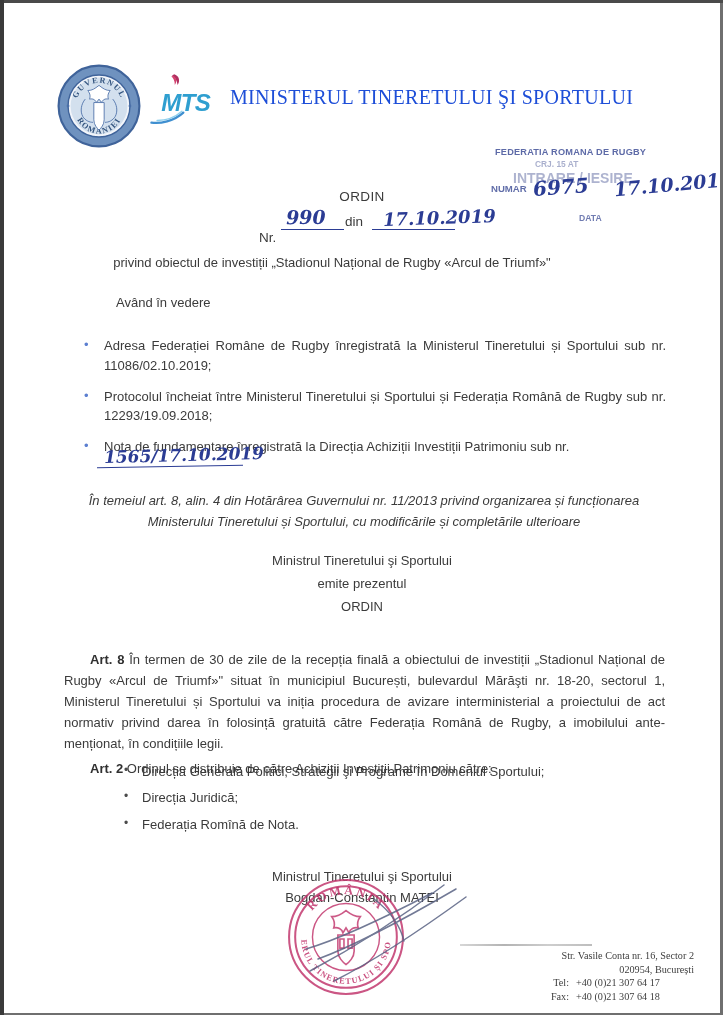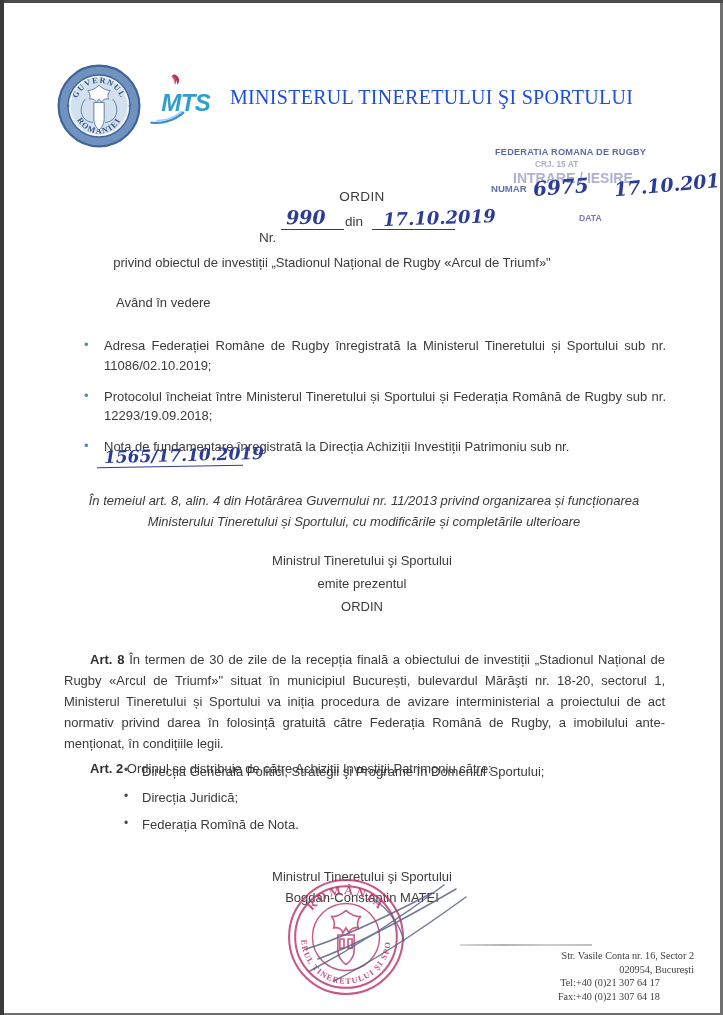--- a/index.html
+++ b/index.html
@@ -169,21 +169,21 @@
   .footer {
     position: absolute; left: 452px; top: 946px; width: 238px;
     font-family: "Liberation Serif", serif; font-size: 10.2px;
     color: #3d3d3d; text-align: right; line-height: 1.34;
   }
   .footer-rule {
     position: absolute; left: 456px; top: 941px; width: 132px; height: 2px;
     background: linear-gradient(90deg,#c9c9c9,#9a9a9a,#bdbdbd,#a8a8a8);
     opacity: .75;
   }
-  .f-row { display: flex; justify-content: flex-end; white-space: nowrap; }
+  .f-row { display: flex; justify-content: flex-end; gap: 7px; white-space: nowrap; }
   .f-lbl { min-width: 22px; text-align: right; }
   .f-val { text-align: left; min-width: 118px; }
 </style>
 </head>
 <body>
 
 <div class="edge-top"></div>
 <div class="edge-left"></div>
 
 <div class="page">

